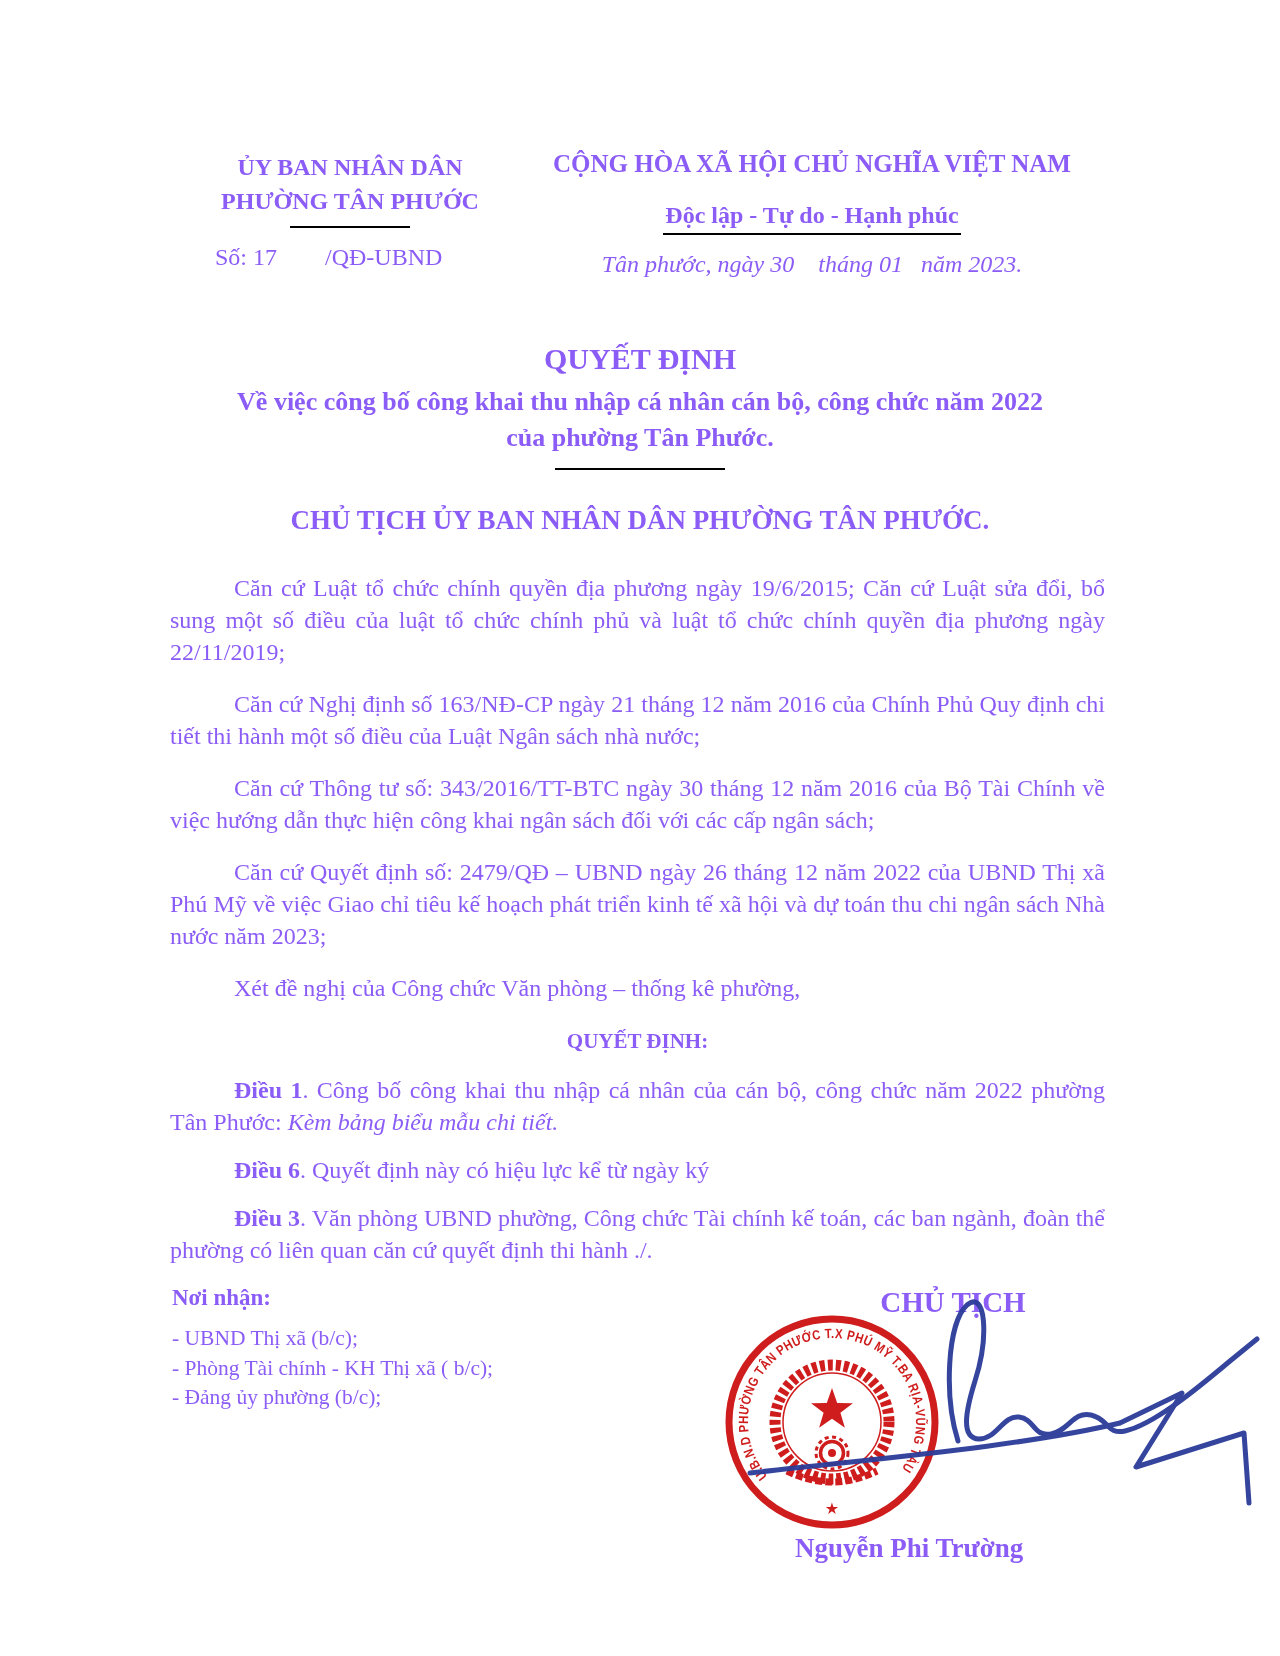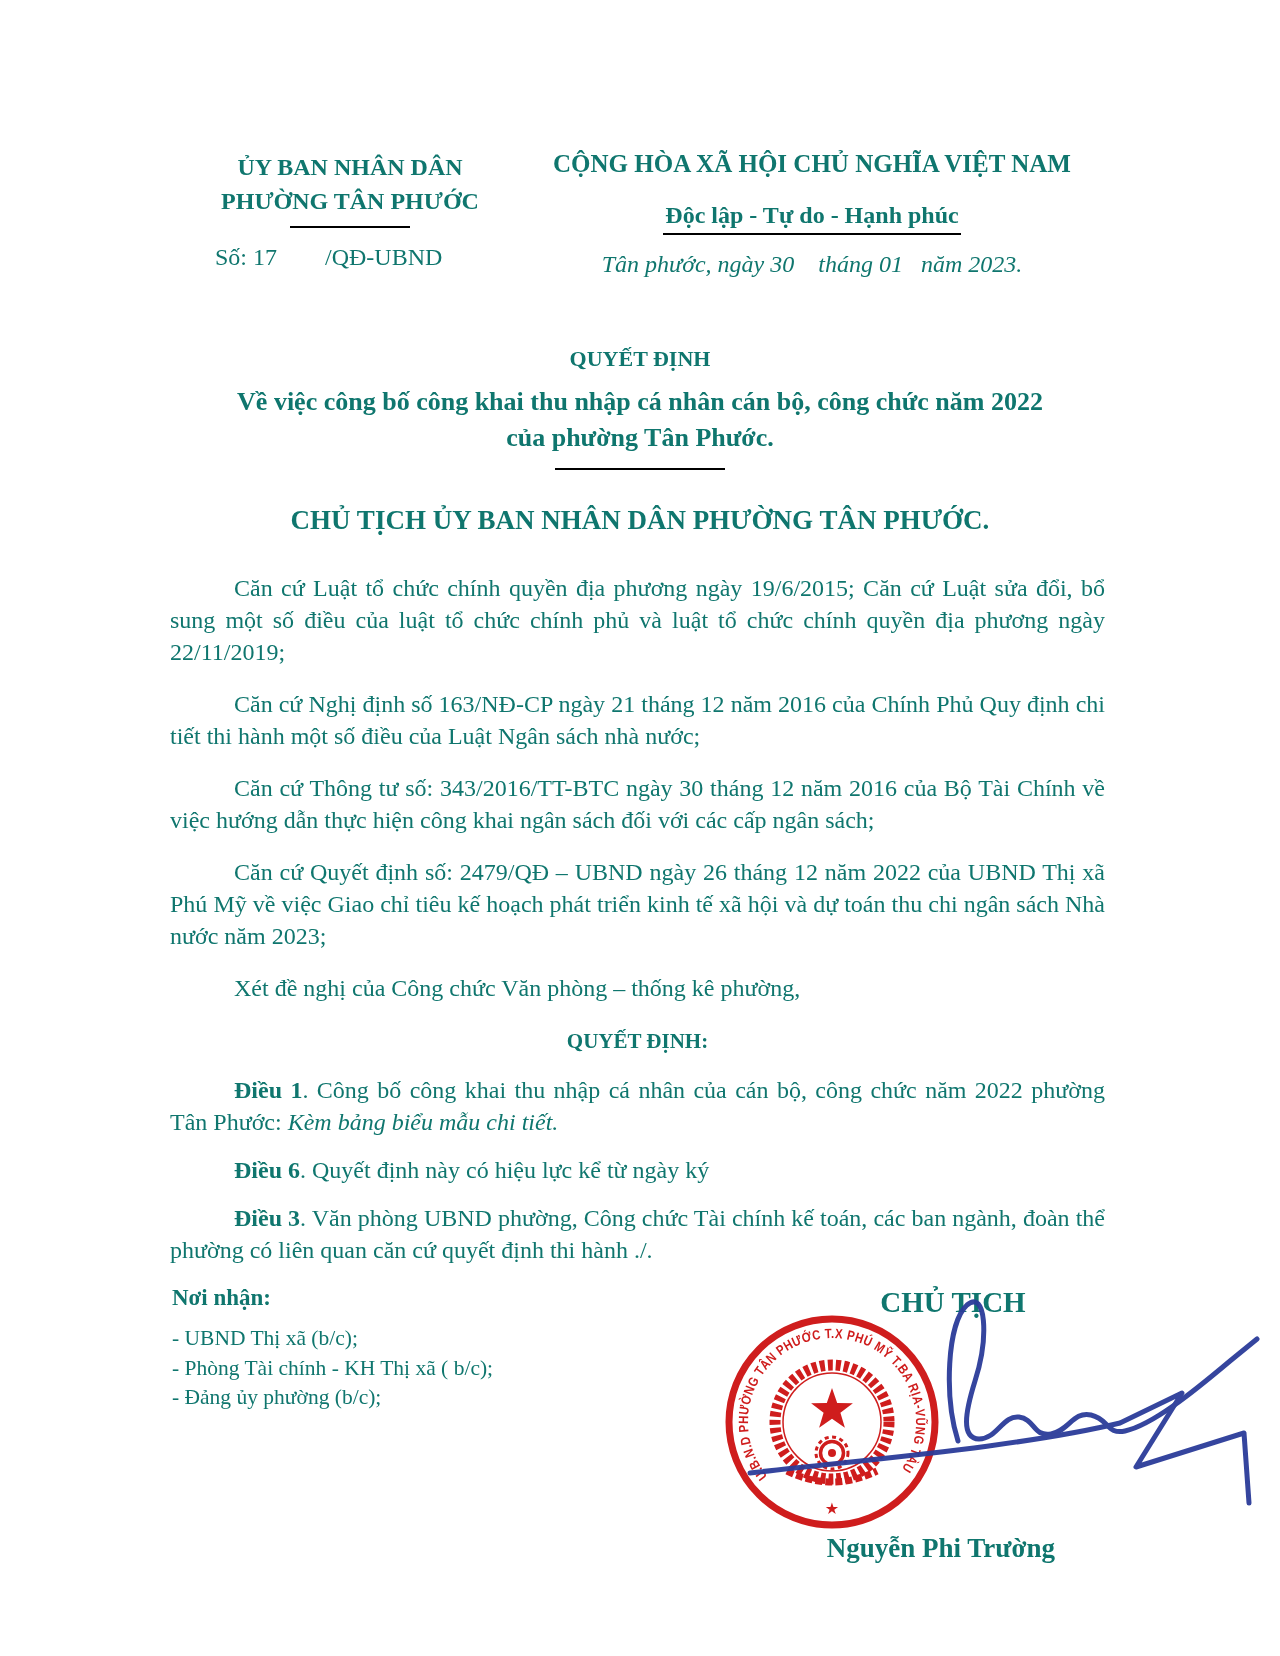--- a/index.html
+++ b/index.html
@@ -2,57 +2,57 @@
 <html><head>
 <meta charset="utf-8">
 <style>
   html,body{margin:0;padding:0;background:#888;}
   .page{
     position:relative;
     width:1280px;height:1656px;
     margin:0 auto;
     background:#ffffff;
     font-family:"Liberation Serif","DejaVu Serif",serif;
-    color:#0f766e;
+    color:#8b5cf6;
     overflow:hidden;
   }
   .abs{position:absolute;}
   
   .hdr-left{left:175px;top:150px;width:350px;text-align:center;}
   .hdr-left .org{font-weight:bold;font-size:24px;line-height:34px;}
   .hdr-left .rule{width:120px;height:2px;background:#000;margin:8px auto 0;}
   .doc-number{margin-top:16px;text-align:left;padding-left:40px;font-size:24px;white-space:pre;}
   .hdr-right{left:522px;top:148px;width:580px;text-align:center;}
   .hdr-right .nat1{font-weight:bold;font-size:25px;line-height:32px;}
   .hdr-right .nat2{display:inline-block;font-weight:bold;font-size:24px;line-height:30px;
     border-bottom:2px solid #000;padding:0 2px 3px 2px;margin-top:20px;}
   .place-date{margin-top:16px;font-style:italic;font-size:24px;white-space:pre;}
   
   .title-wrap{left:170px;top:342px;width:940px;text-align:center;}
-  .doc-title{font-weight:bold;font-size:22px;line-height:34px;}
+  .doc-title{font-weight:bold;font-size:30px;line-height:34px;}
   .doc-sub{font-weight:bold;font-size:26px;line-height:36px;}
   .doc-sub.first{margin-top:8px;}
   .title-rule{width:170px;height:2px;background:#000;margin:12px auto 0;}
   .authority{left:170px;top:504px;width:940px;text-align:center;font-weight:bold;font-size:27px;line-height:32px;}
   
   .body-flow{left:170px;top:572px;width:935px;}
   .recital{font-size:24px;line-height:32px;text-align:justify;
     text-indent:64px;margin:0 0 20px 0;}
   .decision-heading{font-weight:bold;font-size:21px;line-height:34px;text-align:center;margin:8px 0 16px 0;}
   .article{font-size:24px;line-height:32px;text-align:justify;text-indent:64px;margin:0 0 16px 0;}
   .article .lbl{font-weight:bold;}
   .article .em{font-style:italic;}
   
   .recipients{left:172px;top:1284px;width:460px;}
   .recipients .rc-head{font-weight:bold;font-size:23px;line-height:28px;}
   .recipients .rc-items{margin-top:12px;font-size:21.5px;line-height:29.5px;}
   .sig-title{left:833px;top:1285px;width:240px;text-align:center;font-weight:bold;font-size:29px;line-height:34px;}
   .seal-box{left:723px;top:1313px;width:218px;height:218px;}
   .signature-box{left:720px;top:1245px;width:550px;height:270px;z-index:3;}
-  .sig-name{left:795px;top:1532px;width:260px;text-align:right;font-weight:bold;font-size:27px;line-height:32px;}
+  .sig-name{left:795px;top:1532px;width:260px;text-align:left;font-weight:bold;font-size:27px;line-height:32px;}
 </style>
 </head>
 <body>
 
 <div class="page">
 
   <div class="abs hdr-left">
     <div class="org">ỦY BAN NHÂN DÂN</div>
     <div class="org">PHƯỜNG TÂN PHƯỚC</div>
     <div class="rule"></div>

